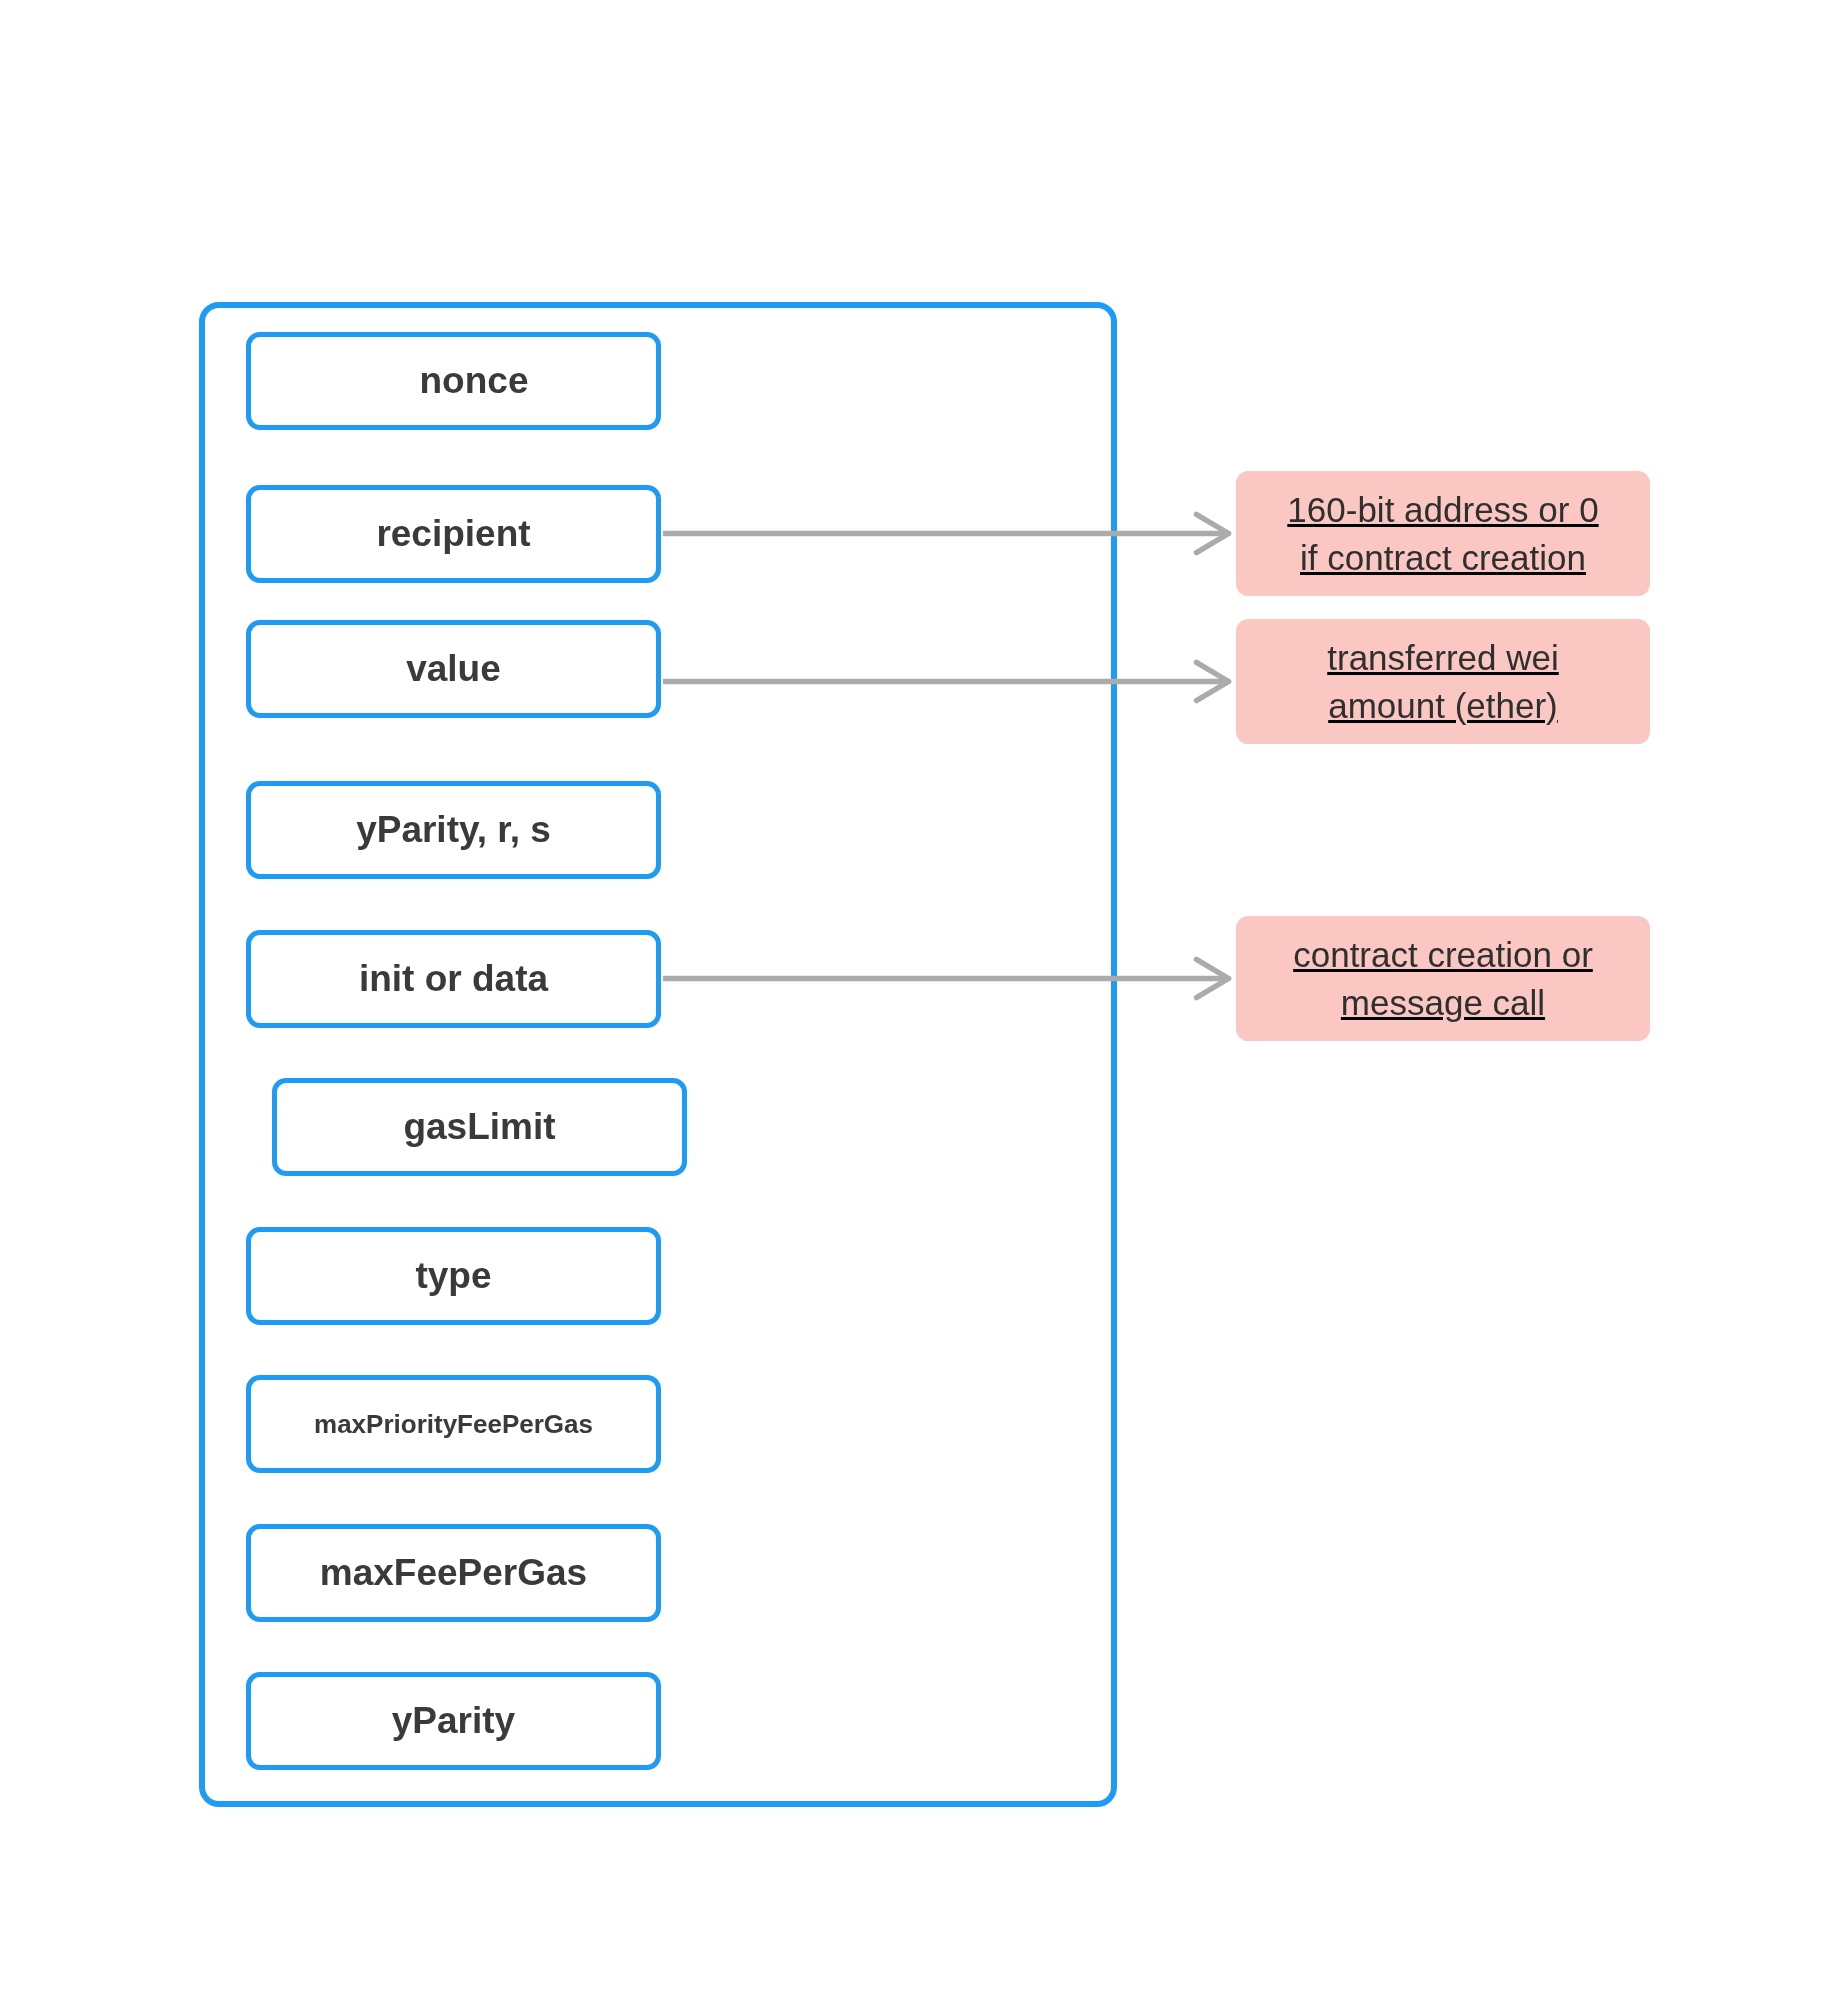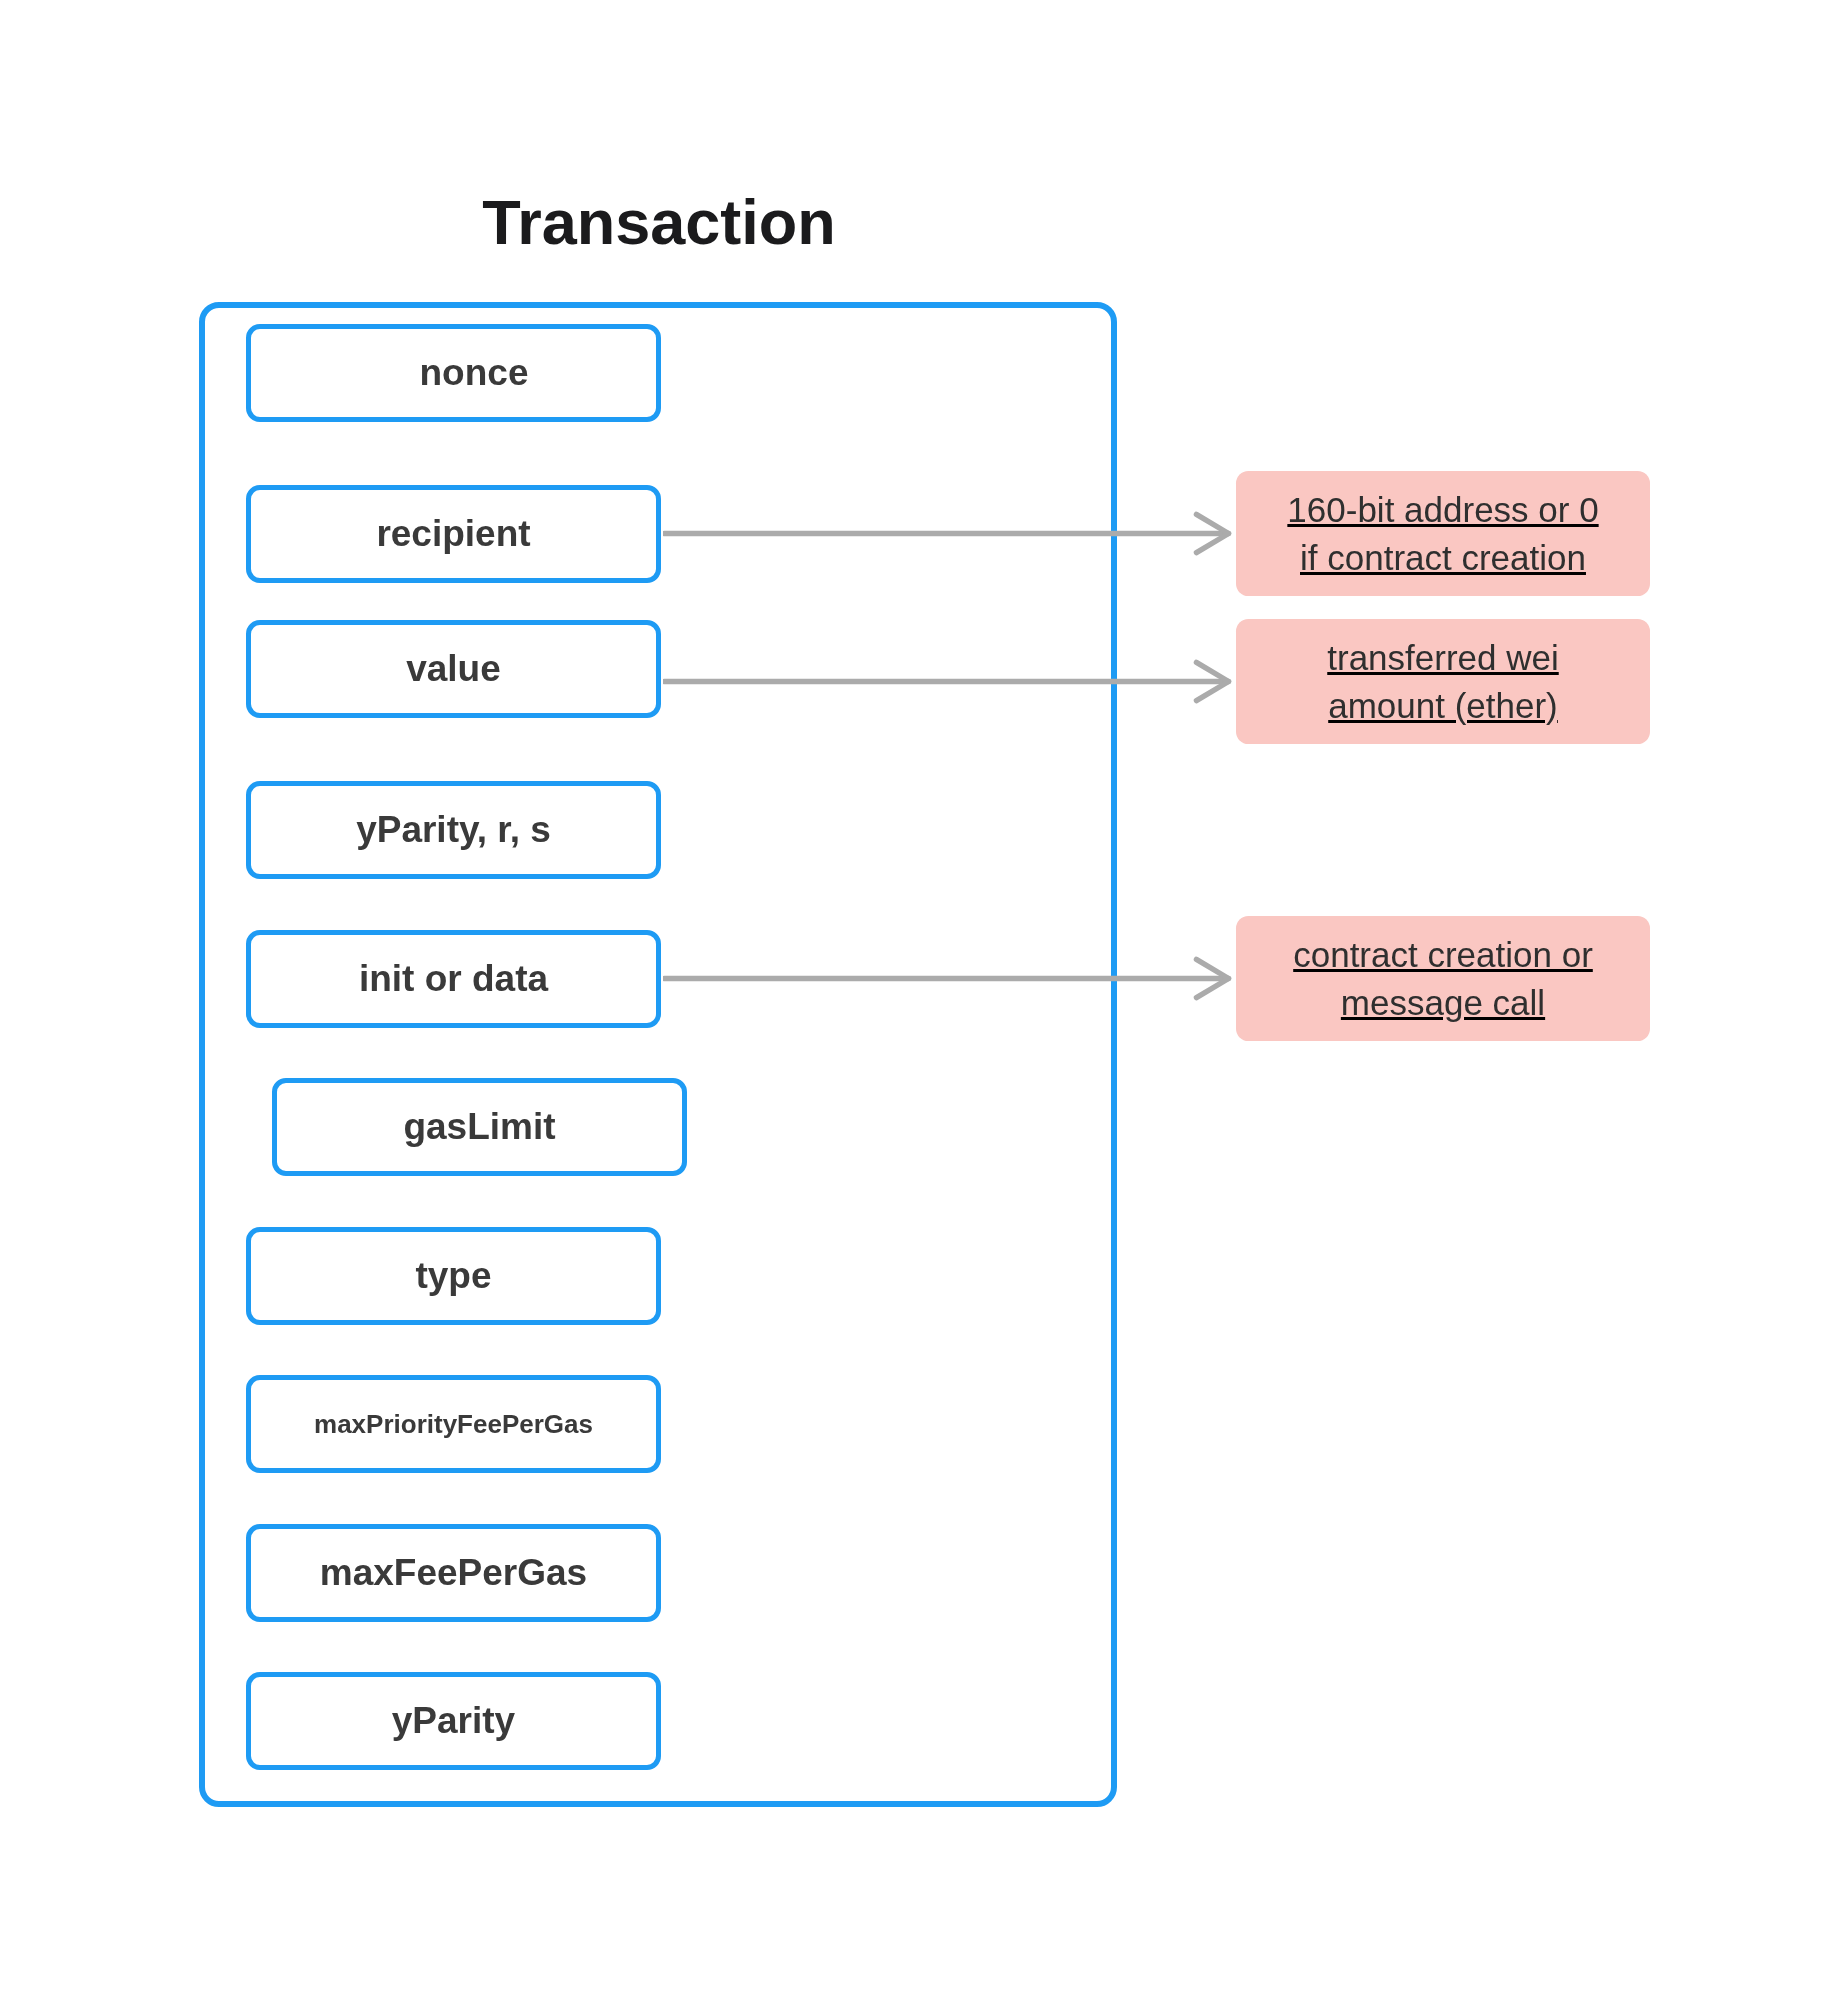--- a/index.html
+++ b/index.html
@@ -34,24 +34,23 @@
     position:absolute;left:573px;top:0;width:414px;height:125px;
     background:var(--pink);border-radius:12.3px;
     display:flex;align-items:center;justify-content:center;text-align:center;text-decoration:underline;
   }
   .note-text{font-size:35px;line-height:48px;color:var(--note);white-space:pre-line;}
 </style>
 </head>
 <body>
 
 <div class="canvas">
-  <div class="title">Transaction</div>
   <div class="outer-box"></div>
   <div id="rows-layer">
-      <div class="field-box" style="top: 324px; padding-left: 41px;">
+      <div class="field-box" style="top: 332px; padding-left: 41px;">
         <span class="field-label">nonce</span>
       </div>
       <div class="field-box" style="top: 485px;">
         <span class="field-label">recipient</span>
       </div>
       <div class="field-box" style="top: 620px;">
         <span class="field-label">value</span>
       </div>
       <div class="field-box" style="top: 781px;">
         <span class="field-label">yParity, r, s</span>

